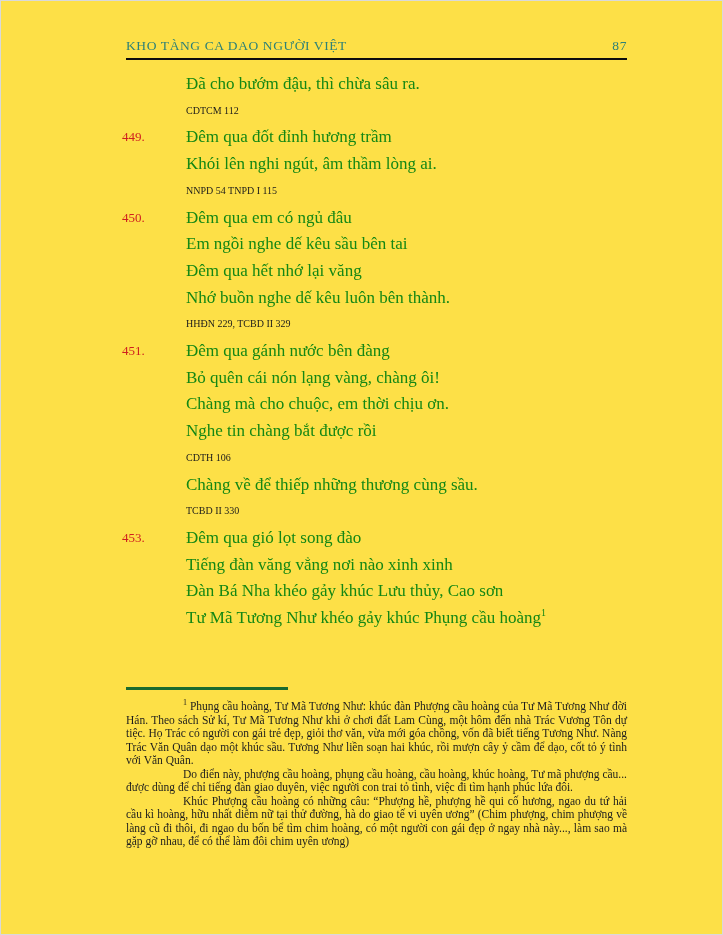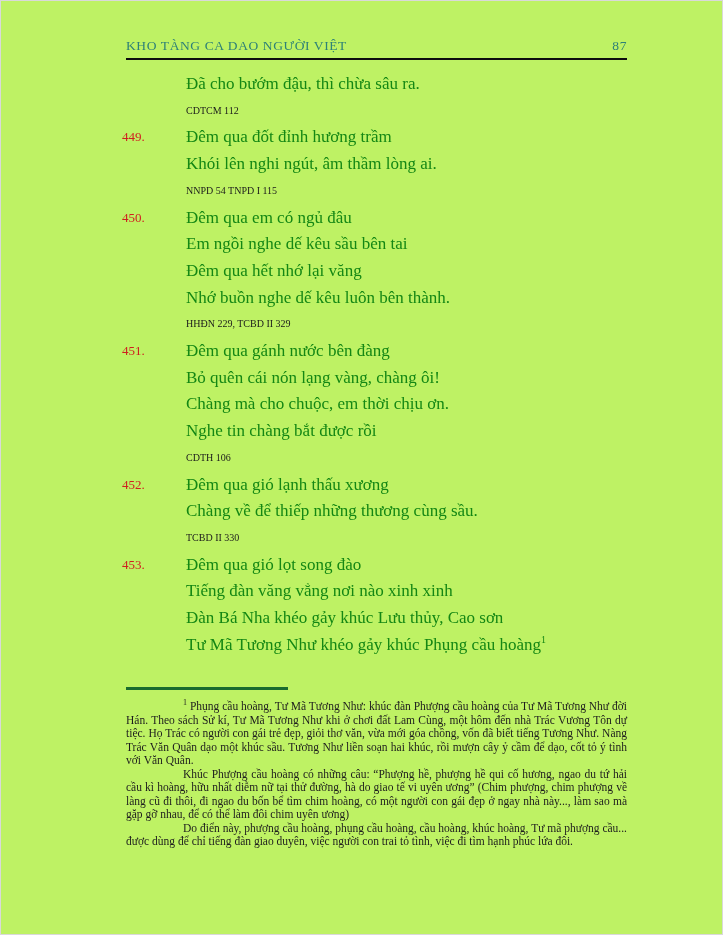--- a/index.html
+++ b/index.html
@@ -7,21 +7,21 @@
     --green:#148714;
     --red:#cf1f1f;
     --ink:#1b1b1b;
     --rule-green:#1a6b2e;
   }
   *{margin:0;padding:0;box-sizing:border-box;}
   html,body{background:#fff;}
   .page{
     position:relative;
     width:723px;height:935px;
-    background:#bef264;
+    background:#fde047;
     border:1px solid #d9d9d9;
     font-family:"Liberation Serif","DejaVu Serif",serif;
     overflow:hidden;
     padding-left:28px;
   }
   .header{
     position:absolute;top:37px;left:125px;width:501px;
     display:flex;justify-content:space-between;align-items:baseline;
     color:var(--teal);
     font-size:13.5px;letter-spacing:.6px;
@@ -86,31 +86,30 @@
       <div class="line verse-line"><span class="entry-number">450.</span><span>Đêm qua em có ngủ đâu</span></div>
       <div class="line verse-line"><span>Em ngồi nghe dế kêu sầu bên tai</span></div>
       <div class="line verse-line"><span>Đêm qua hết nhớ lại văng</span></div>
       <div class="line verse-line"><span>Nhớ buồn nghe dế kêu luôn bên thành.</span></div>
       <div class="line citation-line">HHĐN 229, TCBD II 329</div>
       <div class="line verse-line"><span class="entry-number">451.</span><span>Đêm qua gánh nước bên đàng</span></div>
       <div class="line verse-line"><span>Bỏ quên cái nón lạng vàng, chàng ôi!</span></div>
       <div class="line verse-line"><span>Chàng mà cho chuộc, em thời chịu ơn.</span></div>
       <div class="line verse-line"><span>Nghe tin chàng bắt được rồi</span></div>
       <div class="line citation-line">CDTH 106</div>
-      <div class="line verse-line"><span class="entry-number">452.</span><span>Đêm qua gió lạnh thấu xương</span></div>
       <div class="line verse-line"><span>Chàng về để thiếp những thương cùng sầu.</span></div>
       <div class="line citation-line">TCBD II 330</div>
       <div class="line verse-line"><span class="entry-number">453.</span><span>Đêm qua gió lọt song đào</span></div>
       <div class="line verse-line"><span>Tiếng đàn văng vẳng nơi nào xinh xinh</span></div>
       <div class="line verse-line"><span>Đàn Bá Nha khéo gảy khúc Lưu thủy, Cao sơn</span></div>
       <div class="line verse-line"><span>Tư Mã Tương Như khéo gảy khúc Phụng cầu hoàng</span><sup class="fn-ref">1</sup></div>
     </div>
 
   <div class="footnote">
     <div class="fn-rule"></div>
     <div class="fn-paragraphs" id="footnote-paragraphs">
         <p><sup>1</sup> <span>Phụng cầu hoàng, Tư Mã Tương Như: khúc đàn Phượng cầu hoàng của Tư Mã Tương Như đời Hán. Theo sách Sử kí, Tư Mã Tương Như khi ở chơi đất Lam Cùng, một hôm đến nhà Trác Vương Tôn dự tiệc. Họ Trác có người con gái trẻ đẹp, giỏi thơ văn, vừa mới góa chồng, vốn đã biết tiếng Tương Như. Nàng Trác Văn Quân dạo một khúc sầu. Tương Như liền soạn hai khúc, rồi mượn cây ỷ cầm để dạo, cốt tỏ ý tình với Văn Quân.</span></p>
+        <p><span>Do điển này, phượng cầu hoàng, phụng cầu hoàng, cầu hoàng, khúc hoàng, Tư mã phượng cầu... được dùng để chỉ tiếng đàn giao duyên, việc người con trai tỏ tình, việc đi tìm hạnh phúc lứa đôi.</span></p>
         <p><span>Khúc Phượng cầu hoàng có những câu: “Phượng hề, phượng hề qui cố hương, ngao du tứ hải cầu kì hoàng, hữu nhất diễm nữ tại thử đường, hà do giao tế vi uyên ương” (Chim phượng, chim phượng về làng cũ đi thôi, đi ngao du bốn bể tìm chim hoàng, có một người con gái đẹp ở ngay nhà này..., làm sao mà gặp gỡ nhau, để có thể làm đôi chim uyên ương)</span></p>
-        <p><span>Do điển này, phượng cầu hoàng, phụng cầu hoàng, cầu hoàng, khúc hoàng, Tư mã phượng cầu... được dùng để chỉ tiếng đàn giao duyên, việc người con trai tỏ tình, việc đi tìm hạnh phúc lứa đôi.</span></p>
       </div>
   </div>
 
 </div>
 
 </body></html>

